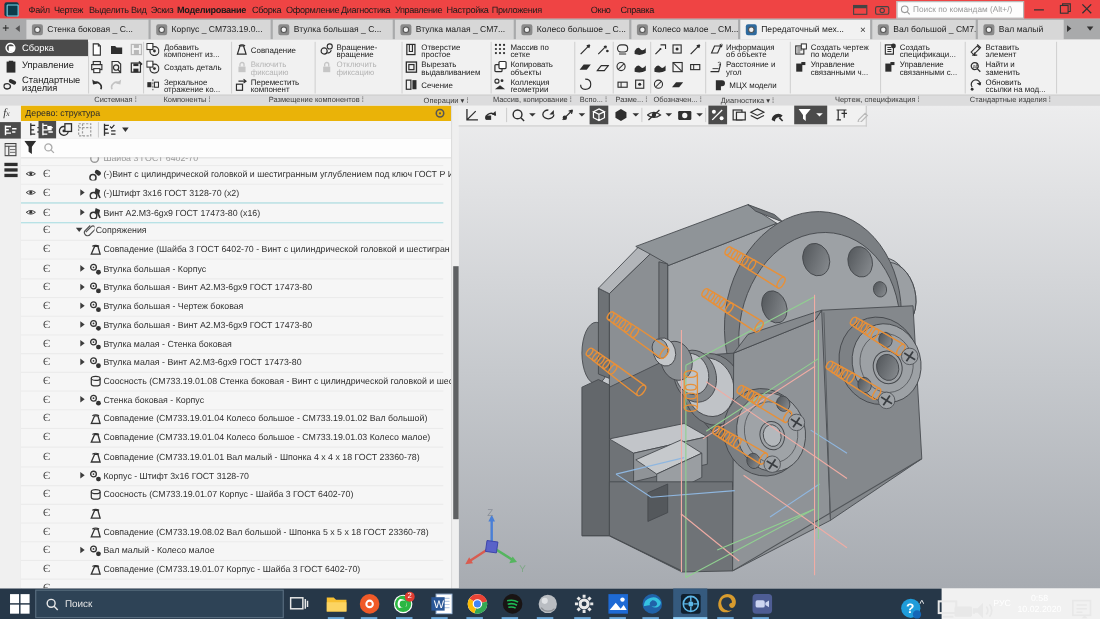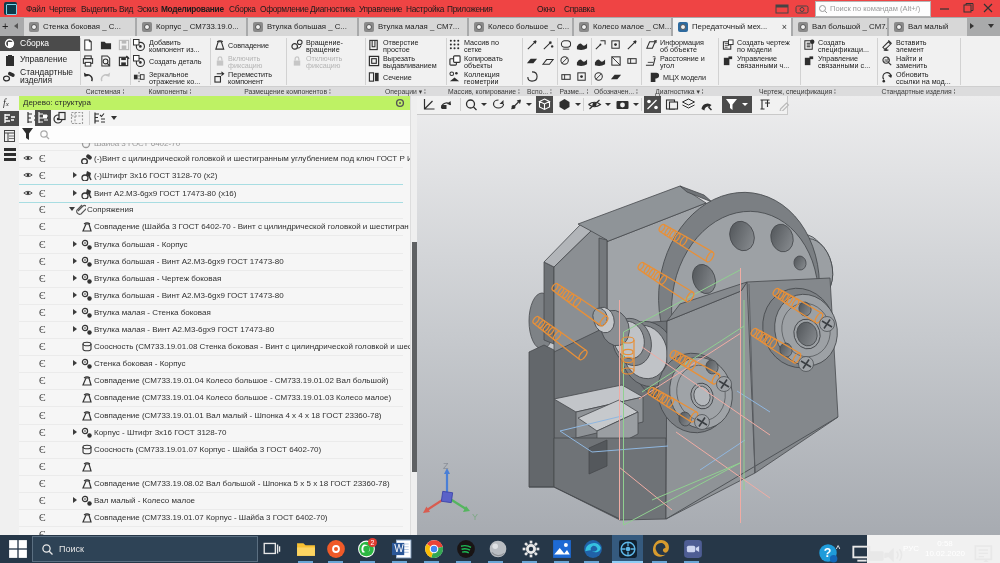--- a/index.html
+++ b/index.html
@@ -21,35 +21,35 @@
 .grplab{position:absolute;top:1px;font-size:6.8px;color:#3c3c3c;text-align:center;white-space:nowrap;}
 .vsep{position:absolute;top:2px;width:1px;height:47px;background:#d2d2d2;}
 .rtxt{position:absolute;font-size:7.2px;line-height:7.4px;color:#1b1b1b;white-space:nowrap;}
 .rtxt.gray{color:#b4b4b4;}
 .ricon{position:absolute;width:12px;height:12px;}
 #leftribtabs{position:absolute;left:0;top:0;width:80px;height:50px;}
 #rtab-sborka{position:absolute;left:0;top:0;width:80px;height:15px;background:#4b4b4b;color:#fff;font-size:8.5px;line-height:15px;}
 .rtabrow{position:absolute;left:0;width:80px;font-size:8.5px;color:#1b1b1b;}
 #leftstrip{position:absolute;left:0;top:96px;width:19px;height:439px;background:#f0f0f0;border-right:1px solid #d2d2d2;}
 #treepanel{position:absolute;left:19px;top:96px;width:391px;height:439px;background:#f6f6f6;overflow:hidden;}
-#treehead{position:absolute;left:0;top:0;width:391px;height:14px;background:#bef264;border-bottom:4px solid #404040;font-size:8px;color:#2a2a2a;line-height:14px;}
+#treehead{position:absolute;left:0;top:0;width:391px;height:14px;background:#eab308;border-bottom:4px solid #404040;font-size:8px;color:#2a2a2a;line-height:14px;}
 #treebar{position:absolute;left:0;top:14px;width:391px;height:16px;background:#f4f4f4;border-bottom:1px solid #dcdcdc;}
 #treefilter{position:absolute;left:0;top:30px;width:391px;height:17px;background:#fdfdfd;border-bottom:1px solid #dcdcdc;}
 .trow{position:absolute;left:0;width:384px;height:17px;border-bottom:1px solid #ebebeb;font-size:8px;color:#303030;}
 .trow .txt{position:absolute;left:75px;top:4px;white-space:nowrap;}
 .trow.sel{border-top:1px solid #a8dde2;border-bottom:1px solid #a8dde2;}
 .eye{position:absolute;left:4px;top:4px;width:10px;height:8px;}
 .belong{position:absolute;left:20px;top:3px;font-size:10px;color:#444;font-family:"Liberation Serif",serif;}
 .exp{position:absolute;left:54px;top:5px;width:0;height:0;border-left:4px solid #3c3c3c;border-top:3px solid transparent;border-bottom:3px solid transparent;}
 .expd{position:absolute;left:50px;top:6px;width:0;height:0;border-top:4px solid #3c3c3c;border-left:3px solid transparent;border-right:3px solid transparent;}
 .nico{position:absolute;left:62px;top:3px;width:11px;height:11px;}
 #scroll{position:absolute;left:410px;top:96px;width:7px;height:439px;background:#efefef;border-left:1px solid #ddd;}
 #scrollthumb{position:absolute;left:1px;top:146px;width:5px;height:230px;background:#5f6163;}
 #viewport{position:absolute;left:417px;top:96px;width:583px;height:439px;}
-#taskbar{position:absolute;left:0;top:535px;width:856px;height:28px;background:#263748;padding-left:11px;}
+#taskbar{position:absolute;left:0;top:535px;width:856px;height:28px;background:#263748;}
 #tsearch{position:absolute;left:32px;top:1px;width:226px;height:26px;background:#2e4356;border:1px solid #5b6f81;box-sizing:border-box;color:#e6e6e6;font-size:9px;line-height:24px;}
 .tbico{position:absolute;top:4px;width:20px;height:20px;}
 .openline{position:absolute;bottom:0;height:2px;background:#6aa6d6;}
 .traytxt{position:absolute;color:#fff;font-size:8px;}
 </style></head>
 <body>
 <div id="page">
 <div id="titlebar">
   <div id="appico">
         <div></div>

